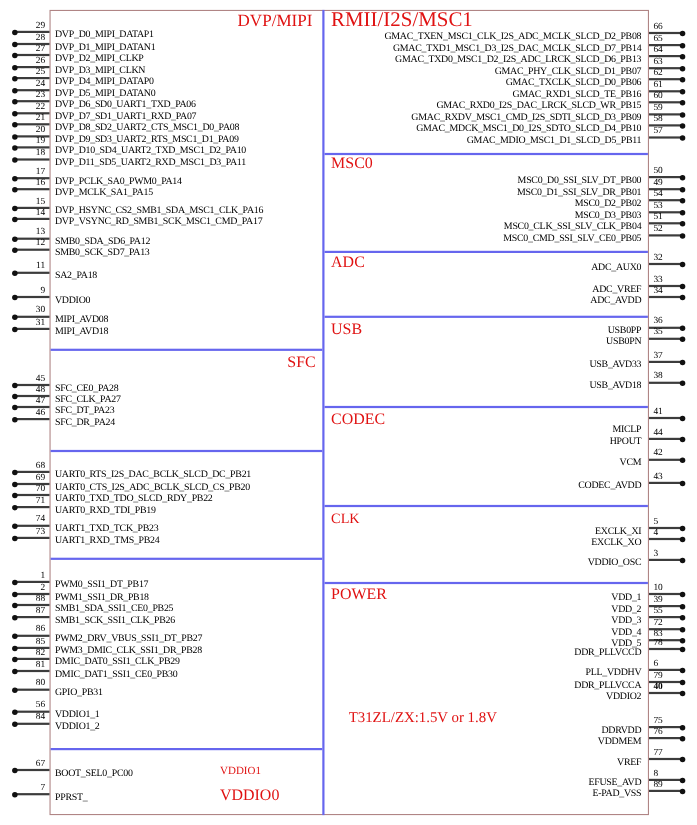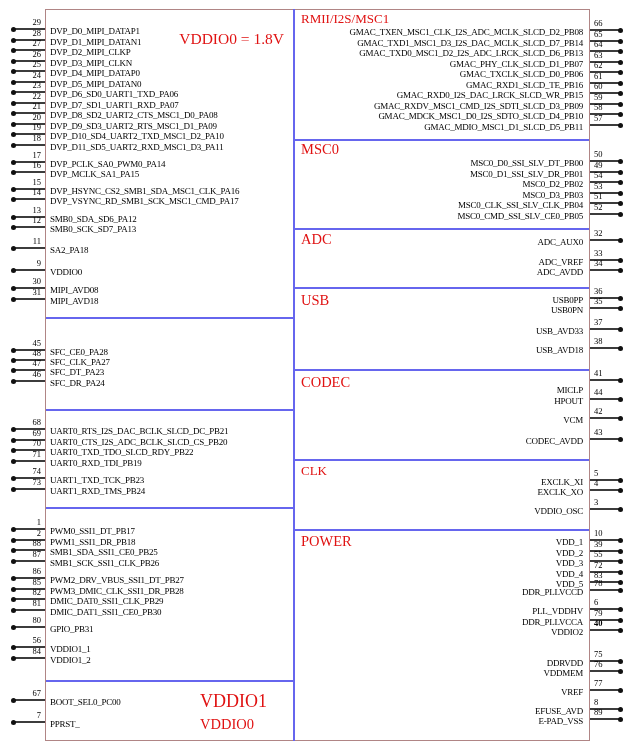--- a/index.html
+++ b/index.html
@@ -20,21 +20,21 @@
   .pin-num{position:absolute;font-size:8.5px;line-height:9.5px;height:9.5px;}
   .pin-name{position:absolute;font-size:9px;letter-spacing:-0.25px;line-height:10px;
             white-space:nowrap;}
 </style>
 </head>
 <body>
 
 <div class="canvas" id="canvas">
   <div class="outer"></div>
   <div class="vdiv"></div>
-    <div class="sec-header" style="top: 39px; font-size: 15.5px; left: 0px; width: 284px; text-align: right;">VDDIO0 = 1.8V</div>
+<div class="sec-header" style="top: 20px; font-size: 15.5px; left: 0px; width: 284px; text-align: right;">DVP/MIPI</div>
     <div class="pin">
       <div class="pin-line" style="left: 13px; width: 32px; top: 28.3px;"></div>
       <div class="pin-dot" style="left: 10.5px; top: 26.5px;"></div>
       <div class="pin-num" style="left: 12px; width: 29px; text-align: right; top: 18.3px;">29</div>
       <div class="pin-name" style="left: 50px; width: 240px; text-align: left; top: 26px;">DVP_D0_MIPI_DATAP1</div>
     </div>
     <div class="pin">
       <div class="pin-line" style="left: 13px; width: 32px; top: 39.3px;"></div>
       <div class="pin-dot" style="left: 10.5px; top: 37.5px;"></div>
       <div class="pin-num" style="left: 12px; width: 29px; text-align: right; top: 29.3px;">28</div>
@@ -154,20 +154,21 @@
       <div class="pin-num" style="left: 12px; width: 29px; text-align: right; top: 277.3px;">30</div>
       <div class="pin-name" style="left: 50px; width: 240px; text-align: left; top: 285px;">MIPI_AVD08</div>
     </div>
     <div class="pin">
       <div class="pin-line" style="left: 13px; width: 32px; top: 298.3px;"></div>
       <div class="pin-dot" style="left: 10.5px; top: 296.5px;"></div>
       <div class="pin-num" style="left: 12px; width: 29px; text-align: right; top: 288.3px;">31</div>
       <div class="pin-name" style="left: 50px; width: 240px; text-align: left; top: 296px;">MIPI_AVD18</div>
     </div>
     <div class="hdiv hdiv-left" style="top: 317.2px;"></div>
+    <div class="sec-header" style="top: 330px; font-size: 14.5px; left: 0px; width: 287px; text-align: right;">SFC</div>
     <div class="pin">
       <div class="pin-line" style="left: 13px; width: 32px; top: 349.3px;"></div>
       <div class="pin-dot" style="left: 10.5px; top: 347.5px;"></div>
       <div class="pin-num" style="left: 12px; width: 29px; text-align: right; top: 339.3px;">45</div>
       <div class="pin-name" style="left: 50px; width: 240px; text-align: left; top: 347px;">SFC_CE0_PA28</div>
     </div>
     <div class="pin">
       <div class="pin-line" style="left: 13px; width: 32px; top: 359.3px;"></div>
       <div class="pin-dot" style="left: 10.5px; top: 357.5px;"></div>
       <div class="pin-num" style="left: 12px; width: 29px; text-align: right; top: 349.3px;">48</div>
@@ -283,35 +284,35 @@
       <div class="pin-num" style="left: 12px; width: 29px; text-align: right; top: 636.3px;">56</div>
       <div class="pin-name" style="left: 50px; width: 240px; text-align: left; top: 644px;">VDDIO1_1</div>
     </div>
     <div class="pin">
       <div class="pin-line" style="left: 13px; width: 32px; top: 657.3px;"></div>
       <div class="pin-dot" style="left: 10.5px; top: 655.5px;"></div>
       <div class="pin-num" style="left: 12px; width: 29px; text-align: right; top: 647.3px;">84</div>
       <div class="pin-name" style="left: 50px; width: 240px; text-align: left; top: 655px;">VDDIO1_2</div>
     </div>
     <div class="hdiv hdiv-left" style="top: 680.2px;"></div>
-    <div class="sec-header" style="top: 701px; font-size: 18px; left: 200px;">VDDIO1</div>
+    <div class="sec-header" style="top: 701px; font-size: 10px; left: 200px;">VDDIO1</div>
     <div class="sec-header" style="top: 724px; font-size: 14.5px; left: 200px;">VDDIO0</div>
     <div class="pin">
       <div class="pin-line" style="left: 13px; width: 32px; top: 699.3px;"></div>
       <div class="pin-dot" style="left: 10.5px; top: 697.5px;"></div>
       <div class="pin-num" style="left: 12px; width: 29px; text-align: right; top: 689.3px;">67</div>
       <div class="pin-name" style="left: 50px; width: 240px; text-align: left; top: 697px;">BOOT_SEL0_PC00</div>
     </div>
     <div class="pin">
       <div class="pin-line" style="left: 13px; width: 32px; top: 721.3px;"></div>
       <div class="pin-dot" style="left: 10.5px; top: 719.5px;"></div>
       <div class="pin-num" style="left: 12px; width: 29px; text-align: right; top: 711.3px;">7</div>
       <div class="pin-name" style="left: 50px; width: 240px; text-align: left; top: 719px;">PPRST_</div>
     </div>
-    <div class="sec-header" style="top: 19px; font-size: 13px; left: 301px;">RMII/I2S/MSC1</div>
+    <div class="sec-header" style="top: 19px; font-size: 19px; left: 301px;">RMII/I2S/MSC1</div>
     <div class="pin">
       <div class="pin-line" style="left: 590px; width: 29px; top: 29.3px;"></div>
       <div class="pin-dot" style="left: 617.5px; top: 27.5px;"></div>
       <div class="pin-num" style="left: 594px; width: 29px; text-align: left; top: 19.3px;">66</div>
       <div class="pin-name" style="left: 333px; width: 250px; text-align: right; top: 27px;">GMAC_TXEN_MSC1_CLK_I2S_ADC_MCLK_SLCD_D2_PB08</div>
     </div>
     <div class="pin">
       <div class="pin-line" style="left: 590px; width: 29px; top: 40.3px;"></div>
       <div class="pin-dot" style="left: 617.5px; top: 38.5px;"></div>
       <div class="pin-num" style="left: 594px; width: 29px; text-align: left; top: 30.3px;">65</div>
@@ -490,20 +491,21 @@
       <div class="pin-name" style="left: 333px; width: 250px; text-align: right; top: 487px;">EXCLK_XO</div>
     </div>
     <div class="pin">
       <div class="pin-line" style="left: 590px; width: 29px; top: 508.3px;"></div>
       <div class="pin-dot" style="left: 617.5px; top: 506.5px;"></div>
       <div class="pin-num" style="left: 594px; width: 29px; text-align: left; top: 498.3px;">3</div>
       <div class="pin-name" style="left: 333px; width: 250px; text-align: right; top: 506px;">VDDIO_OSC</div>
     </div>
     <div class="hdiv hdiv-right" style="top: 529.2px;"></div>
     <div class="sec-header" style="top: 541px; font-size: 14.5px; left: 301px;">POWER</div>
+    <div class="sec-header" style="top: 652px; font-size: 13.5px; left: 317px;">T31ZL/ZX:1.5V or 1.8V</div>
     <div class="pin">
       <div class="pin-line" style="left: 590px; width: 29px; top: 539.3px;"></div>
       <div class="pin-dot" style="left: 617.5px; top: 537.5px;"></div>
       <div class="pin-num" style="left: 594px; width: 29px; text-align: left; top: 529.3px;">10</div>
       <div class="pin-name" style="left: 333px; width: 250px; text-align: right; top: 537px;">VDD_1</div>
     </div>
     <div class="pin">
       <div class="pin-line" style="left: 590px; width: 29px; top: 550.3px;"></div>
       <div class="pin-dot" style="left: 617.5px; top: 548.5px;"></div>
       <div class="pin-num" style="left: 594px; width: 29px; text-align: left; top: 540.3px;">39</div>

